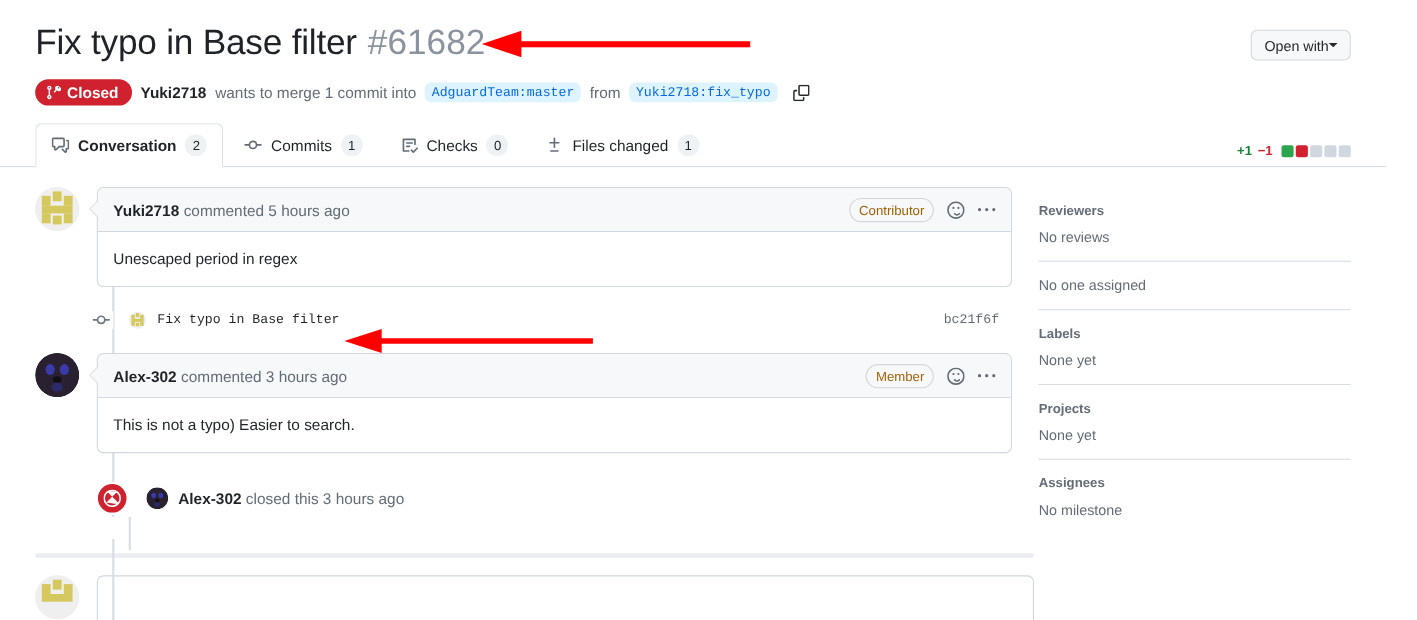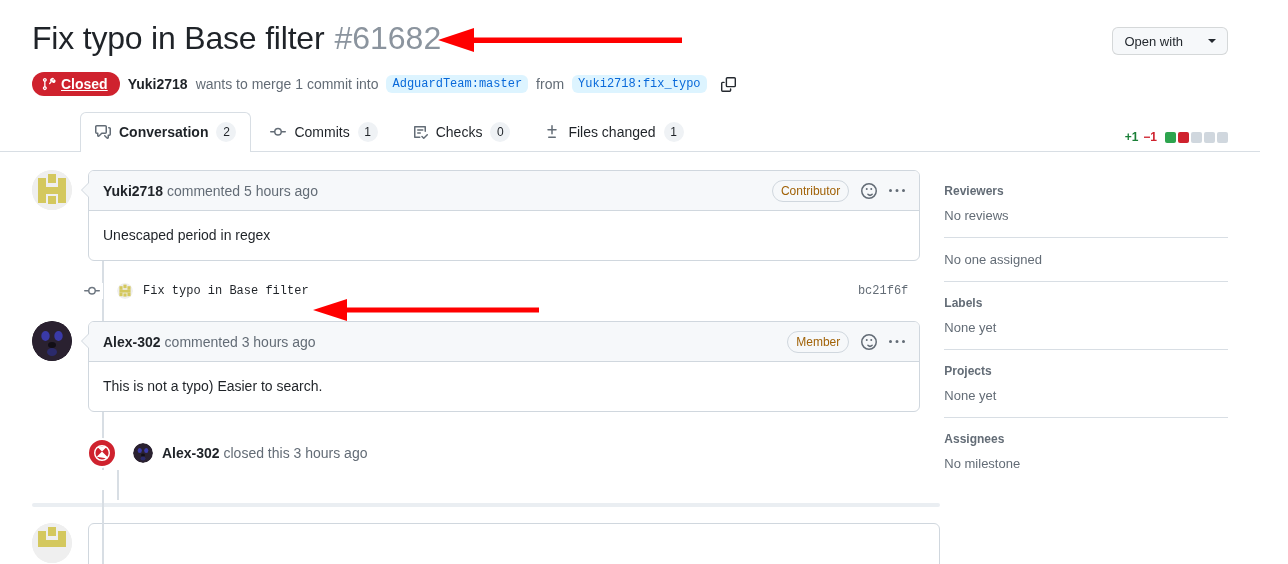--- a/index.html
+++ b/index.html
@@ -19,21 +19,21 @@
     display: flex; align-items: baseline; gap: 10px;
   }
   .pr-title {
     font-size: 32px; font-weight: 400; line-height: 1.25;
     color: #1f2328; letter-spacing: -0.2px;
   }
   .pr-number { font-size: 32px; font-weight: 300; color: #8b949e; }
 
   .open-with-btn {
     position: absolute; right: 32px; top: 27px;
-    display: inline-flex; align-items: center; gap: 25px;
+    display: inline-flex; align-items: center; gap: 0;
     height: 28px; padding: 0 11px;
     font-size: 13px; color: #24292f;
     background: #f6f8fa;
     border: 1px solid rgba(27,31,36,0.15);
     border-radius: 6px;
     cursor: pointer;
   }
   .caret-down {
     width: 0; height: 0;
     border-left: 4px solid transparent;
@@ -45,21 +45,20 @@
   .meta-row {
     display: flex; align-items: center; gap: 8px;
     margin-top: 14px; font-size: 14px; color: #636c76;
   }
   .state-badge {
     display: inline-flex; align-items: flex-end; gap: 5px;
     background: #cf222e; color: #ffffff;
     border-radius: 2em; padding: 5px 12px 5px 10px;
     font-size: 14px; font-weight: 600;
     line-height: 1;
-    text-decoration: underline;
   }
   .meta-author { color: #1f2328; font-weight: 600; }
   .branch-chip {
     font-family: "Liberation Mono", monospace;
     font-size: 12px;
     background: #ddf4ff; color: #0969da;
     border-radius: 6px; padding: 2px 6px;
     white-space: nowrap;
   }
   .copy-icon {
@@ -86,21 +85,20 @@
     border-bottom: none;
     border-radius: 6px 6px 0 0;
     cursor: pointer;
     background: transparent;
   }
   .tab.active {
     background: #ffffff;
     border-color: #d8dee4;
     font-weight: 600;
     position: relative;
-    margin-left: 48px;
   }
   .tab.active::after {
     content: ""; position: absolute; left: 0; right: 0; bottom: -1px;
     height: 2px; background: #ffffff;
   }
   .tab-icon { display: inline-flex; align-items: center; color: #636c76; }
   .counter {
     display: inline-flex; align-items: center; justify-content: center;
     min-width: 20px; height: 20px; padding: 0 6px;
     background: #eff2f5; color: #1f2328;

